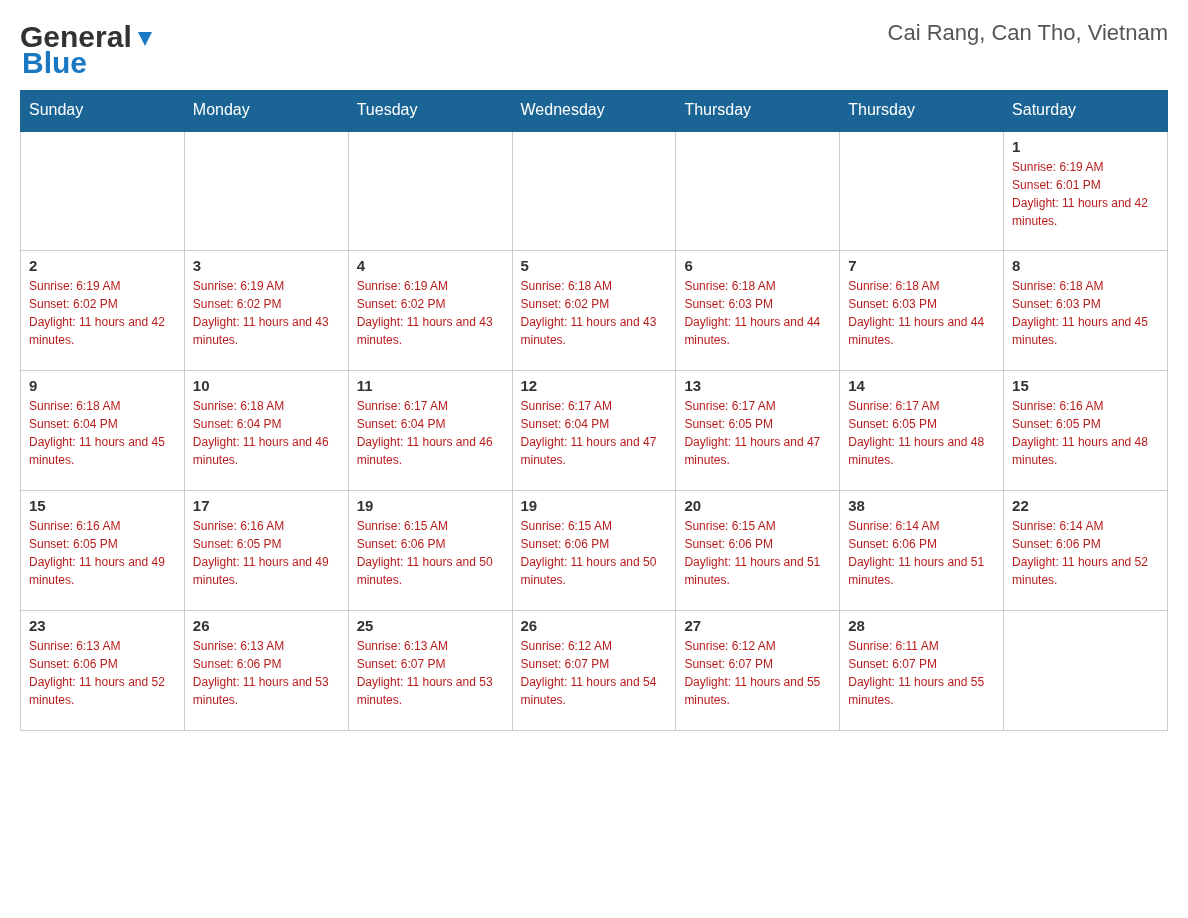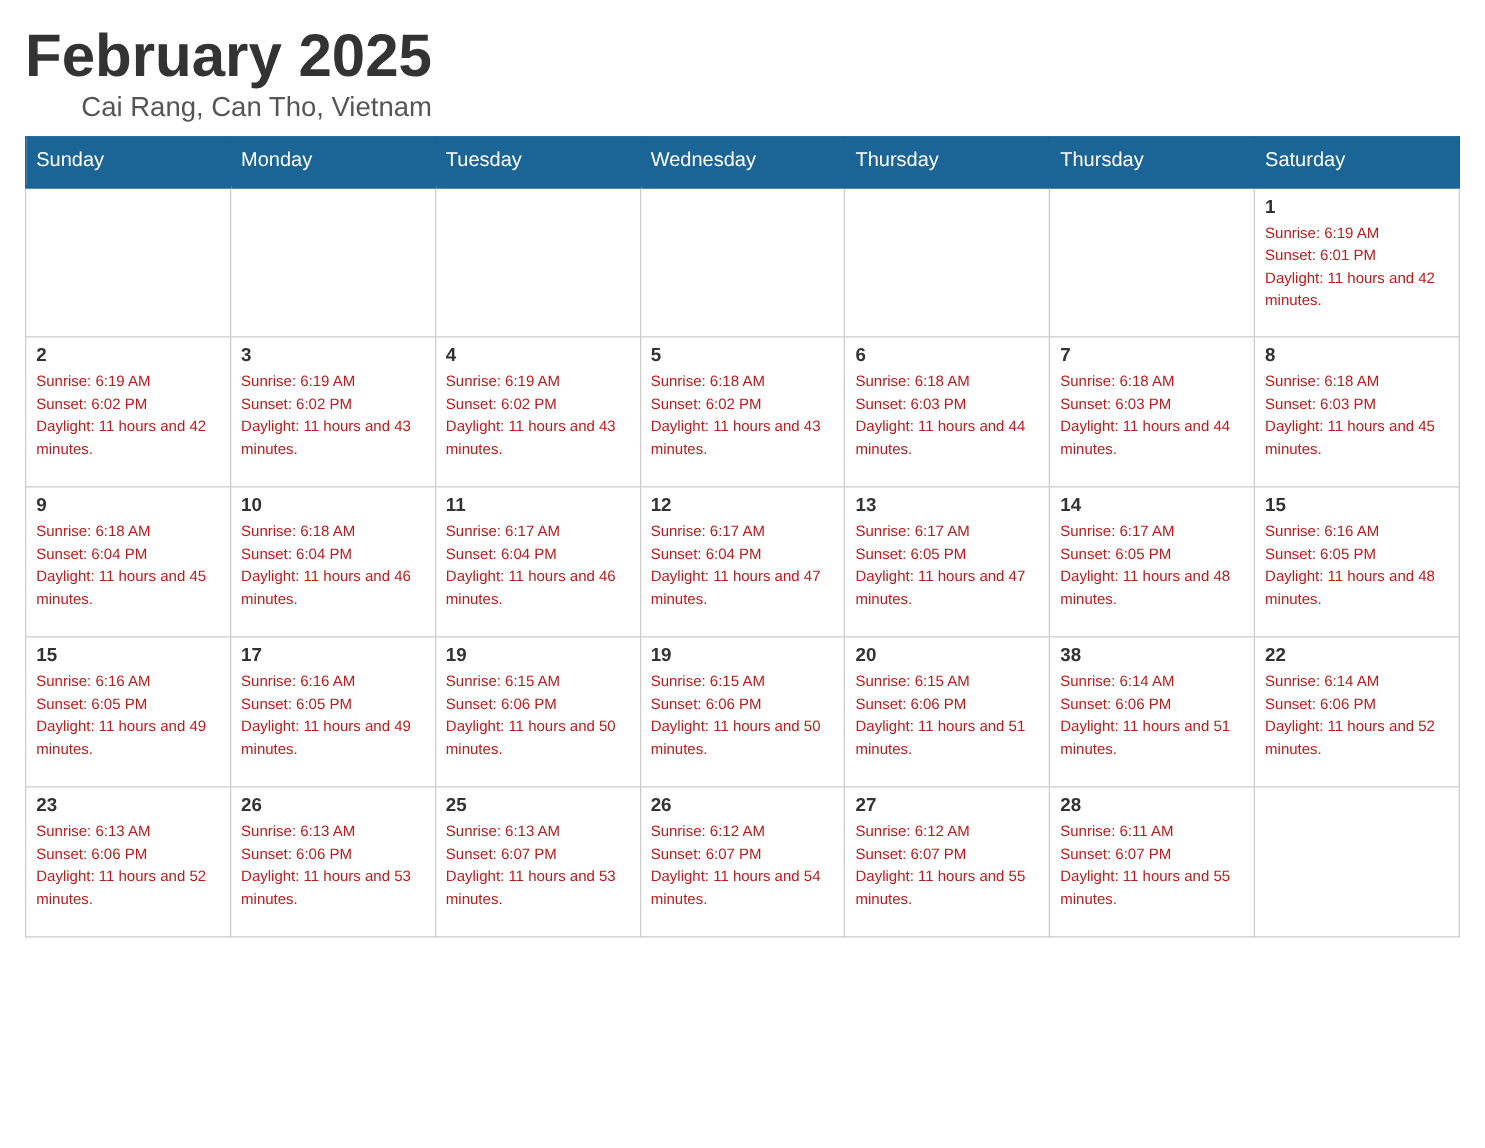--- a/index.html
+++ b/index.html
@@ -86,22 +86,32 @@
       line-height: 1.5;
     }
     .empty-cell {
       background: #f9f9f9;
     }
   </style>
 </head>
 <body>
 
 <div class="header">
+  <div class="logo">
+    <div style="display:flex; flex-direction:column; align-items:flex-start;">
+      <div style="display:flex; align-items:center;">
+        <span class="general" style="font-size:30px; font-weight:bold; color:#333;">General</span>
+        <svg width="22" height="22" viewBox="0 0 22 22" style="margin-left:2px; margin-top:4px;">
+          <polygon points="4,4 18,4 11,18" fill="#1a78c2"></polygon>
+        </svg>
+      </div>
+      <span class="blue" style="font-size:30px; font-weight:bold; color:#1a78c2; margin-top:-8px; margin-left:2px;">Blue</span>
+    </div>
+  </div>
   <div class="title-block">
-    <h1>February 2025</h1>
     <h2>Cai Rang, Can Tho, Vietnam</h2>
   </div>
 </div>
 
 <table class="calendar">
   <thead>
     <tr>
     <th>Sunday</th>
         <th>Monday</th>
         <th>Tuesday</th>

